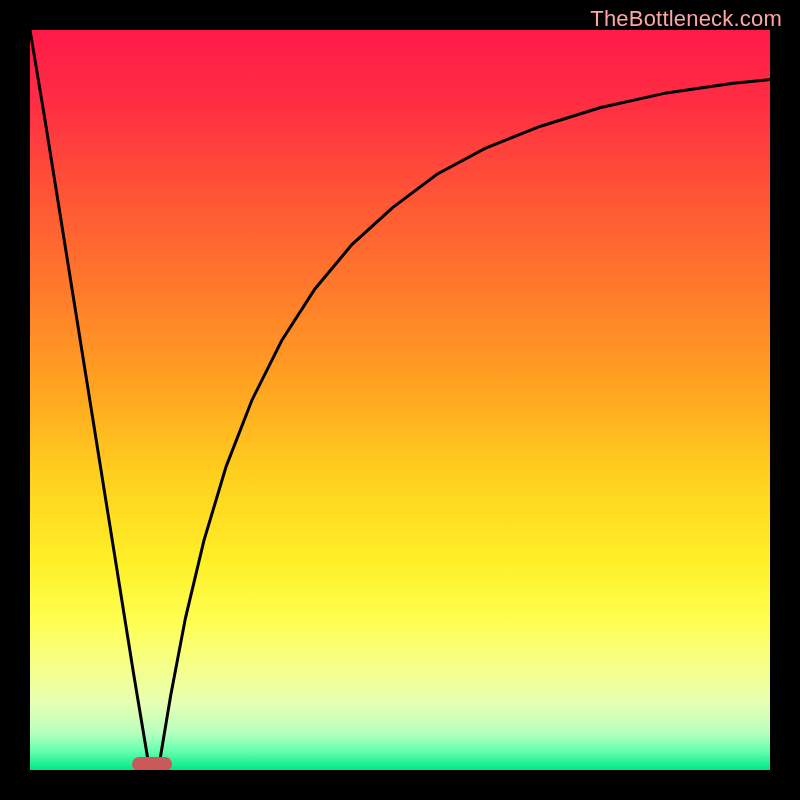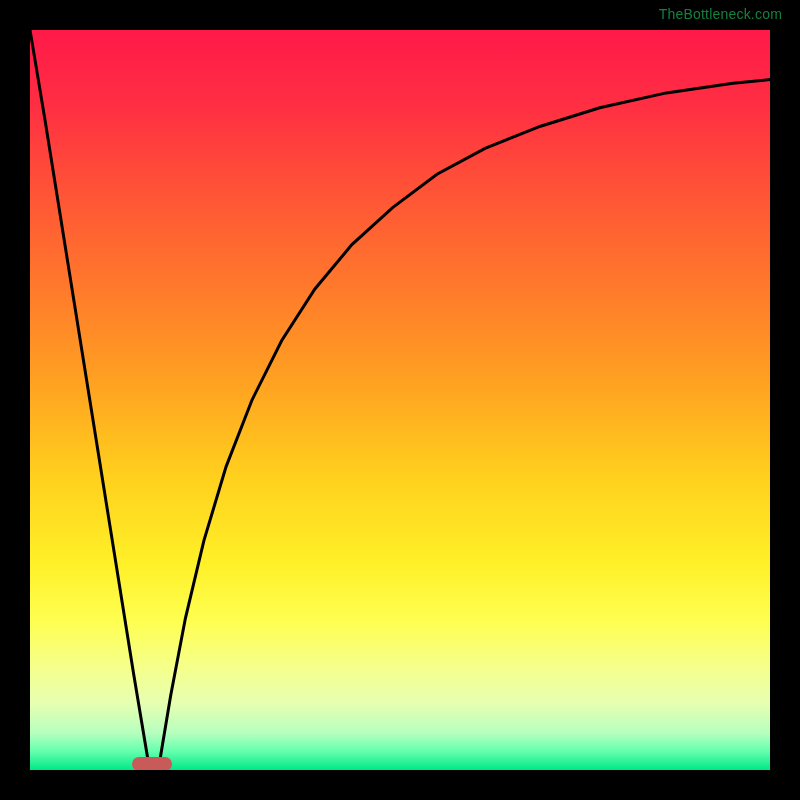--- a/index.html
+++ b/index.html
@@ -43,22 +43,22 @@
     border-radius: 9px;
     background: #c85a5a;
     width: 40px;
     height: 14px;
     transform: translate(-50%, -50%);
   }
   .watermark {
     position: absolute;
     top: 6px;
     right: 18px;
-    color: #15803d;
-    font-size: 14px;
+    color: #fca5a5;
+    font-size: 22px;
     letter-spacing: 0.2px;
     font-weight: 400;
     user-select: none;
   }
 </style>
 </head>
 <body>
 
 <div class="frame">
 

